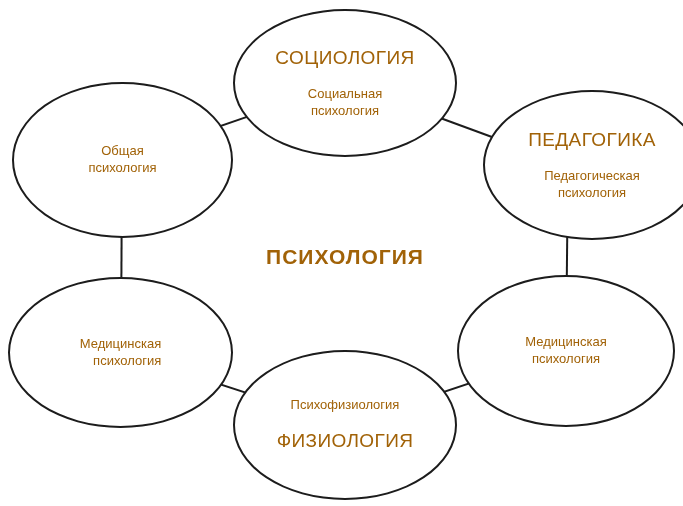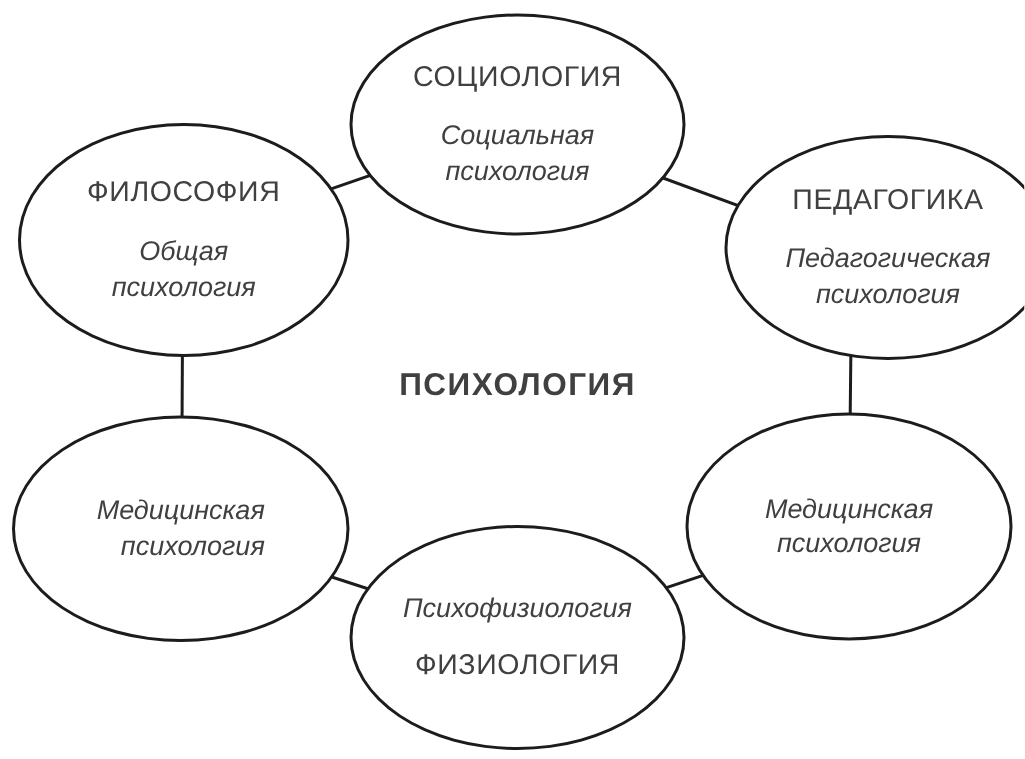--- a/index.html
+++ b/index.html
@@ -6,21 +6,21 @@
     margin: 0;
     padding: 0;
     background: #ffffff;
   }
   .canvas {
     position: relative;
     width: 683px;
     height: 506px;
     background: #ffffff;
     font-family: "Liberation Sans", sans-serif;
-    color: #404040;
+    color: #a16207;
     overflow: hidden;
   }
   .links {
     position: absolute;
     left: 0;
     top: 0;
   }
   .ellipse {
     position: absolute;
     box-sizing: border-box;
@@ -37,24 +37,23 @@
   .ellipse > * + * {
     margin-top: 15px;
   }
   .discipline {
     font-size: 19px;
     letter-spacing: 0.4px;
     line-height: 1.28;
     white-space: pre-line;
   }
   .branch {
-    font-size: 18px;
+    font-size: 13px;
     line-height: 1.3;
     white-space: pre-line;
-    font-style: italic;
   }
   .center-label {
     position: absolute;
     left: 345px;
     top: 257px;
     transform: translate(-50%, -50%);
     font-weight: bold;
     font-size: 21px;
     letter-spacing: 1px;
     white-space: nowrap;
@@ -74,21 +73,20 @@
     <line x1="345" y1="425" x2="566" y2="351" stroke="#1c1c1c" stroke-width="2"></line>
   </svg>
 
   <div class="ellipse" style="left:233px; top:9px; width:224px; height:148px;">
     <div class="discipline">СОЦИОЛОГИЯ</div>
     <div class="branch">Социальная
 психология</div>
   </div>
 
   <div class="ellipse" style="left:12px; top:82px; width:221px; height:156px;">
-    <div class="discipline">ФИЛОСОФИЯ</div>
     <div class="branch">Общая
 психология</div>
   </div>
 
   <div class="ellipse" style="left:483px; top:90px; width:218px; height:150px;align-items:center;">
     <div class="discipline">ПЕДАГОГИКА</div>
     <div class="branch">Педагогическая
 психология</div>
   </div>
 

